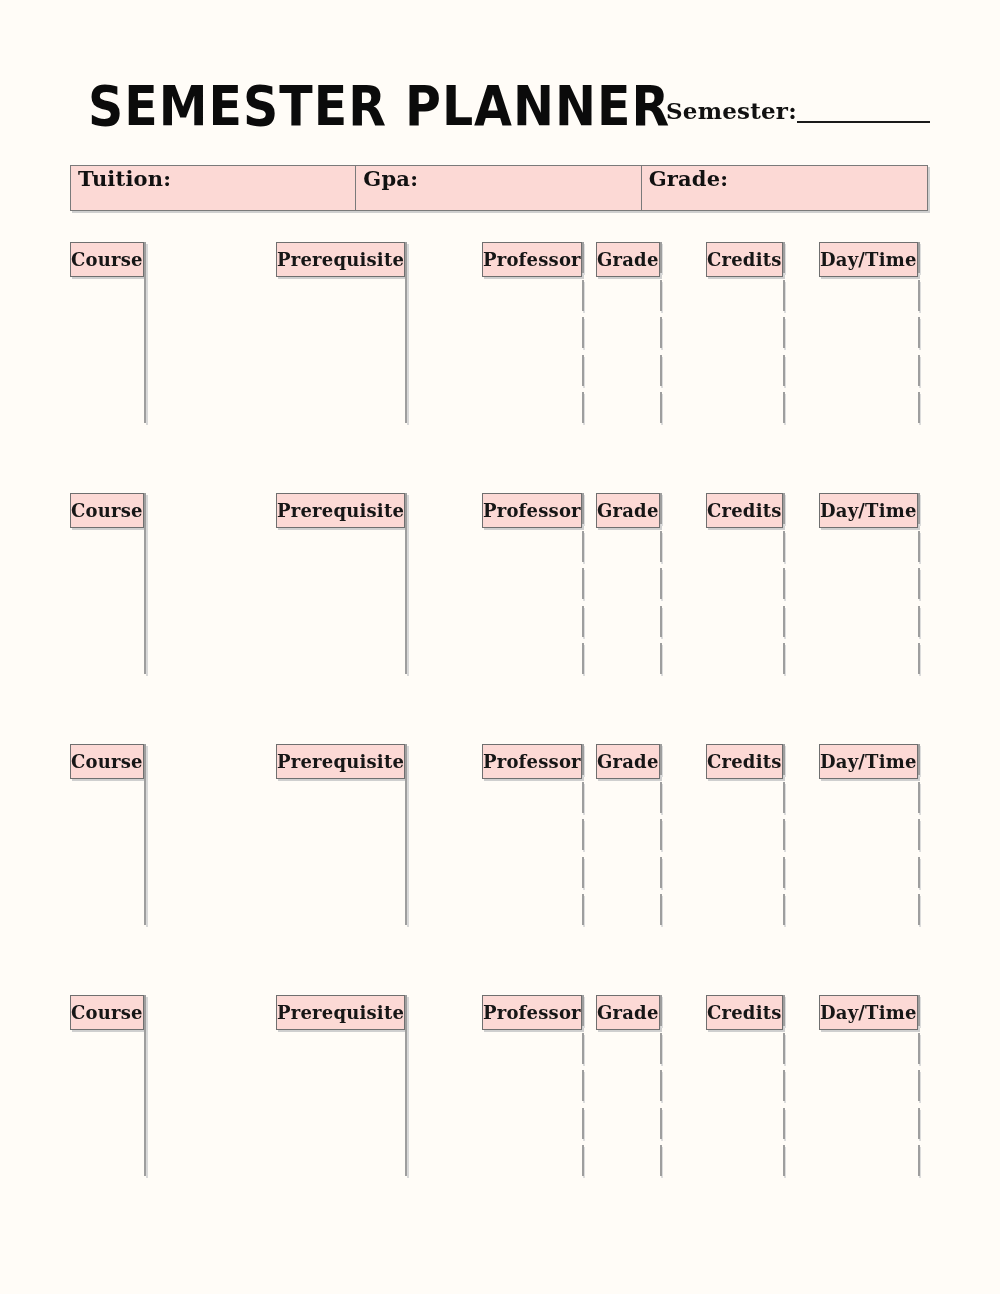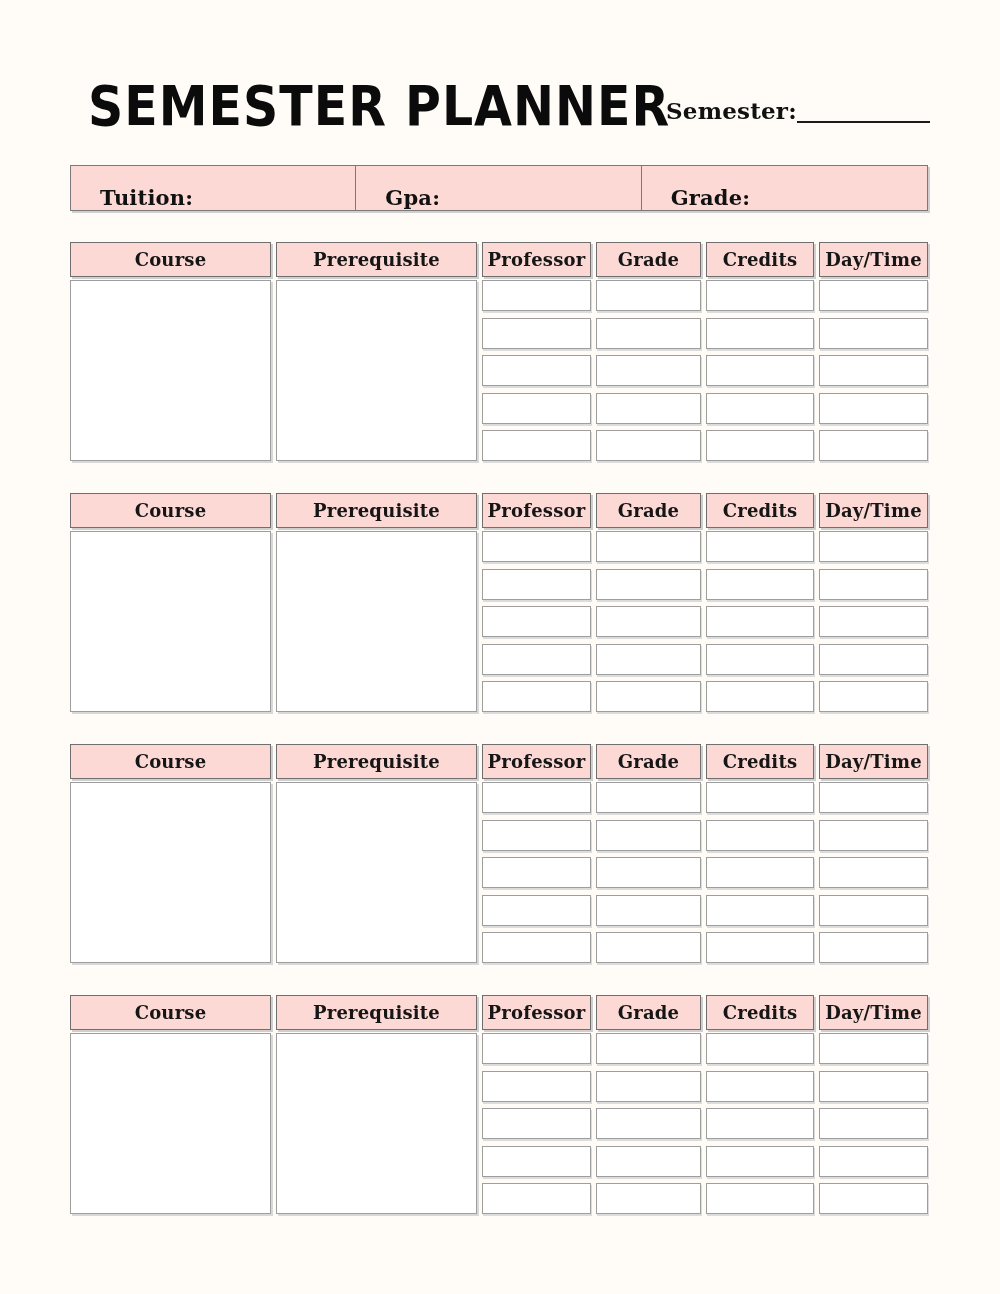--- a/index.html
+++ b/index.html
@@ -40,41 +40,41 @@
   
   .summary {
     position: absolute; left: 70px; top: 165px;
     width: 858px; height: 46px;
     display: grid; grid-template-columns: 1fr 1fr 1fr;
     background: #fcd9d5;
     border: 1px solid #7a7a7a;
     box-shadow: 2px 2px 0 #cfcfcf;
   }
   .summary-cell {
-    display: flex; align-items: flex-end;
-    padding-left: 29px;
+    display: flex; align-items: flex-start;
+    padding-left: 7px;
     border-right: 1px solid #7a7a7a;
   }
   .summary-cell:last-child { border-right: none; }
   .summary-label {
     font-weight: bold; font-size: 21px; letter-spacing: 0.2px;
   }
 
   
   .tables {
     position: absolute; left: 70px; top: 242px; width: 858px;
   }
   .course-table {
     display: grid;
     grid-template-columns: 201px 201px 109px 105px 108px 109px;
     column-gap: 5px;
     height: 219px;
     margin-bottom: 32px;
   }
-  .col { display: flex; flex-direction: column; }
+  .col { display: flex; flex-direction: row; }
   .hdr {
     height: 35px; flex: 0 0 35px;
     margin-bottom: 3px;
     background: #fcd9d5;
     border: 1px solid #6f6f6f;
     box-shadow: 2px 2px 0 #cfcfcf;
     display: flex; align-items: center; justify-content: center;
     font-weight: bold; font-size: 18px; letter-spacing: 0.2px;
     color: #161616;
     white-space: nowrap;

